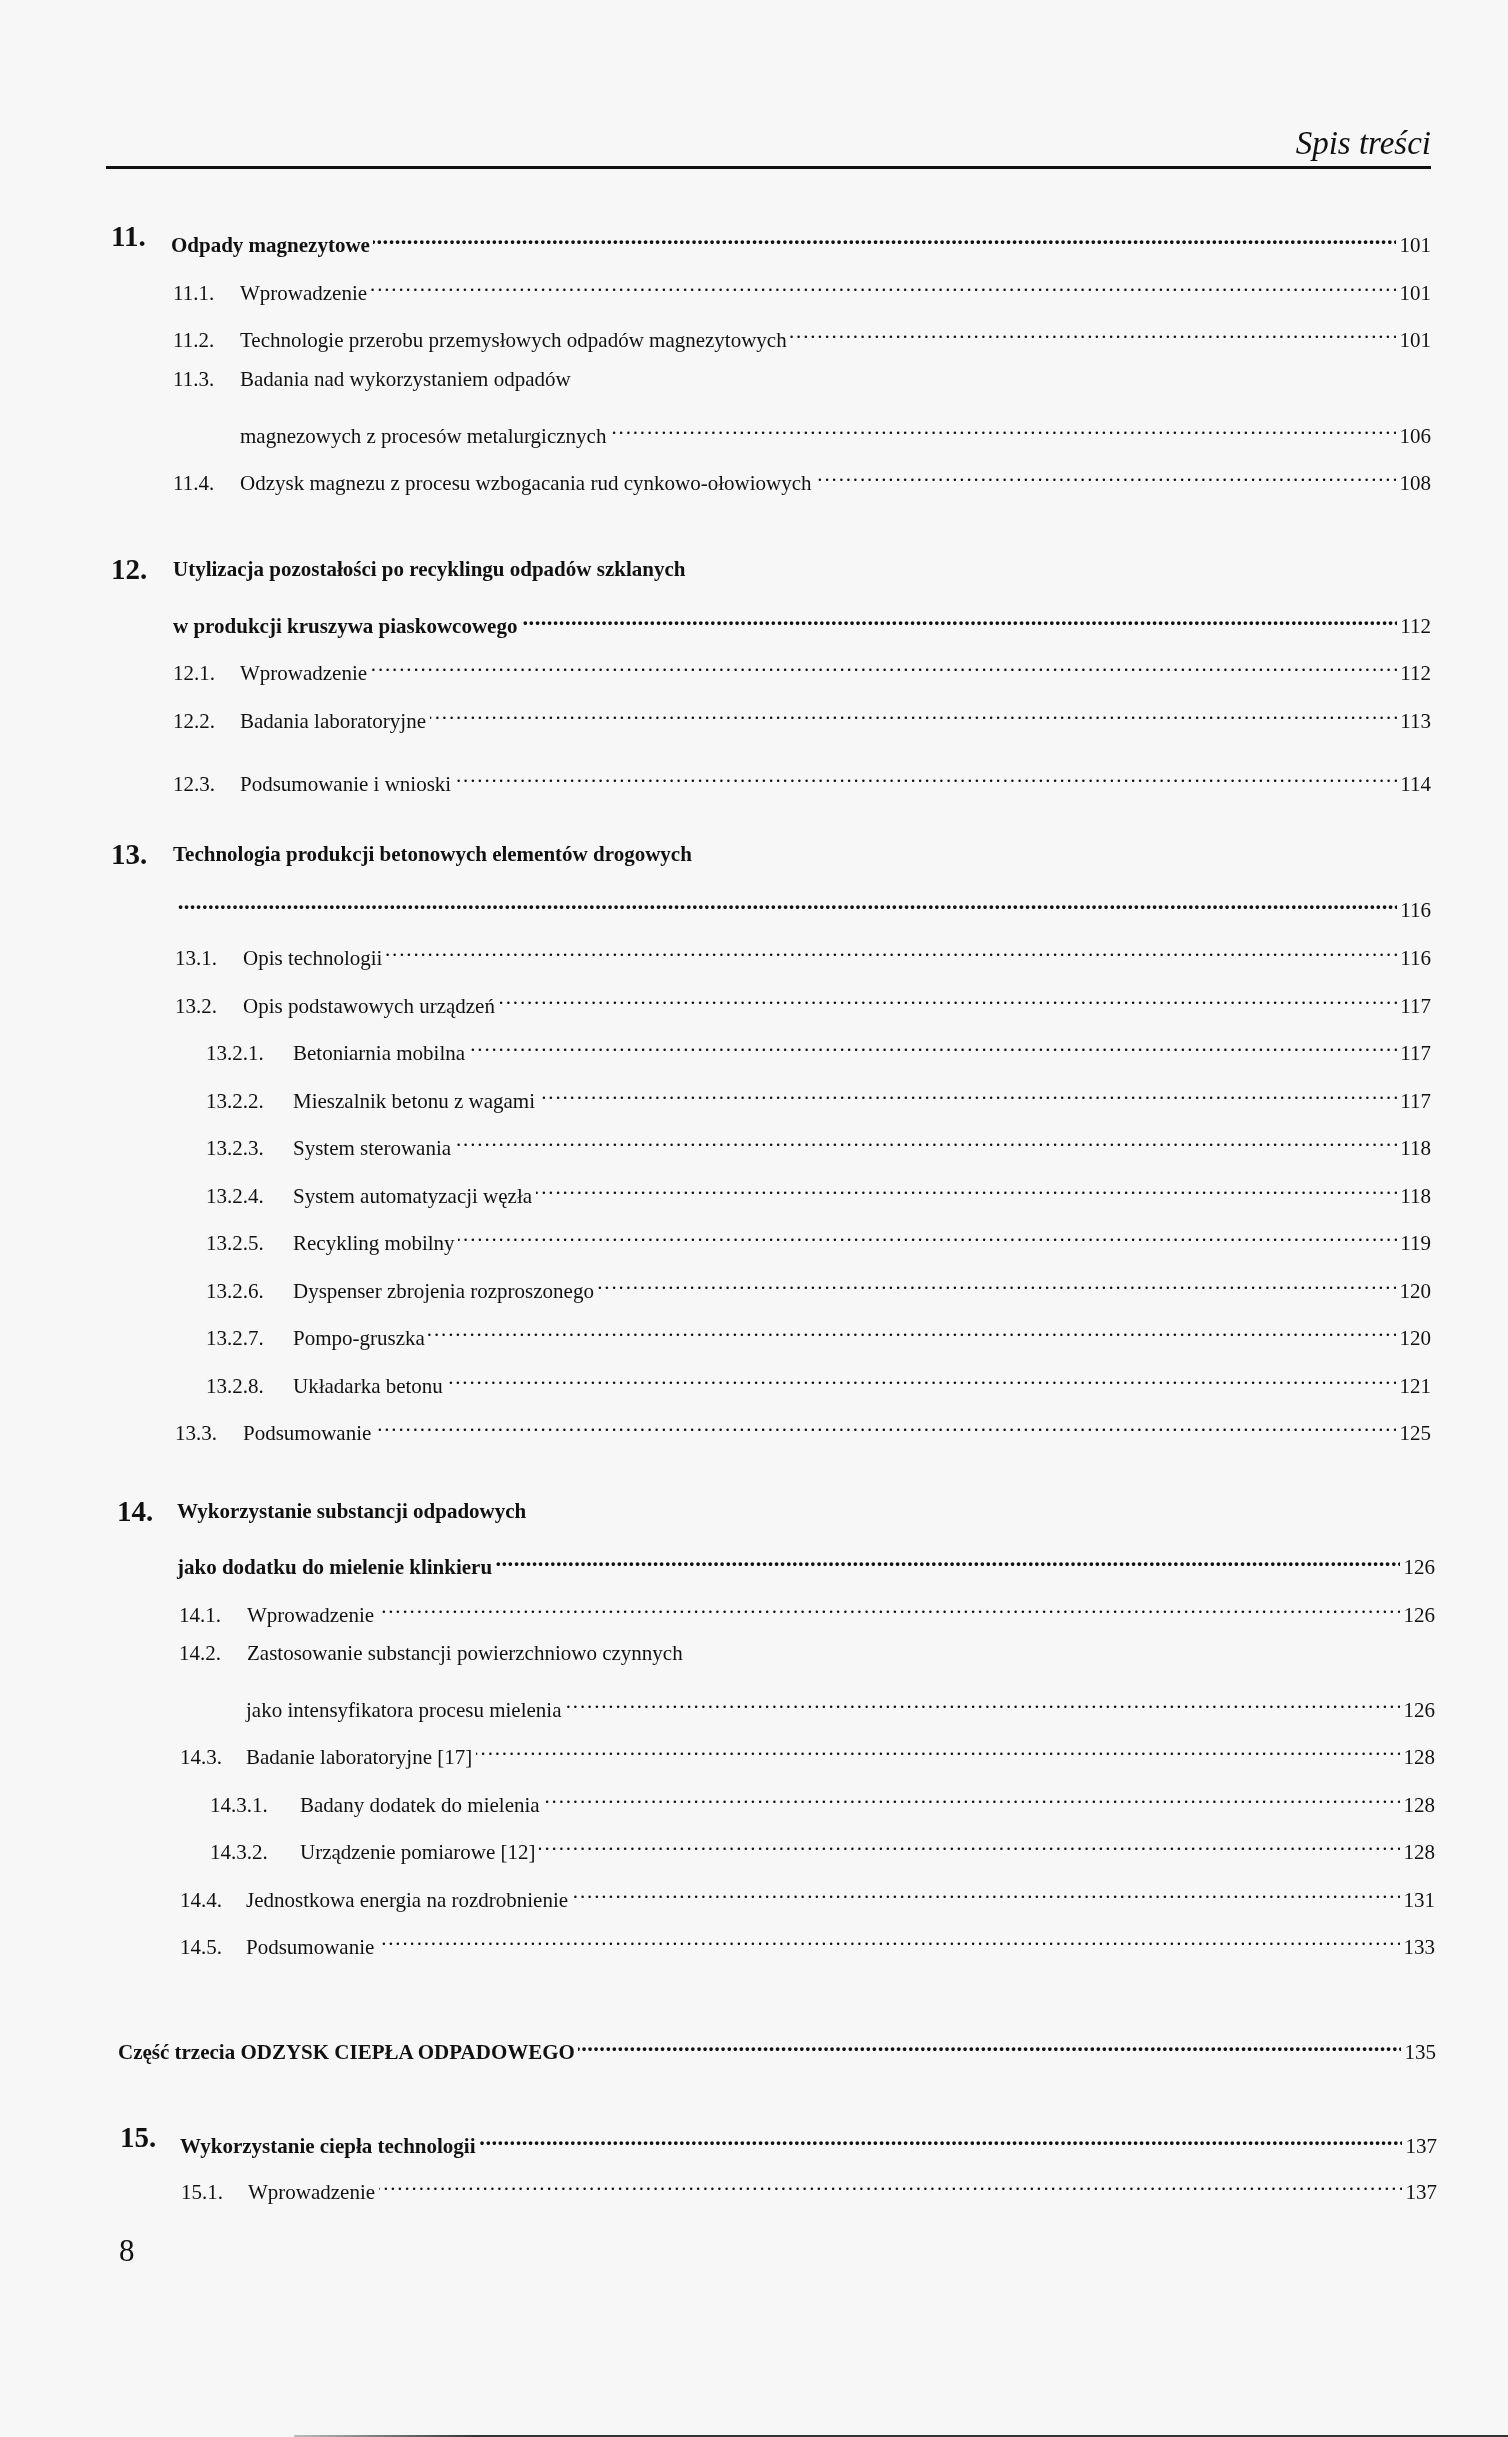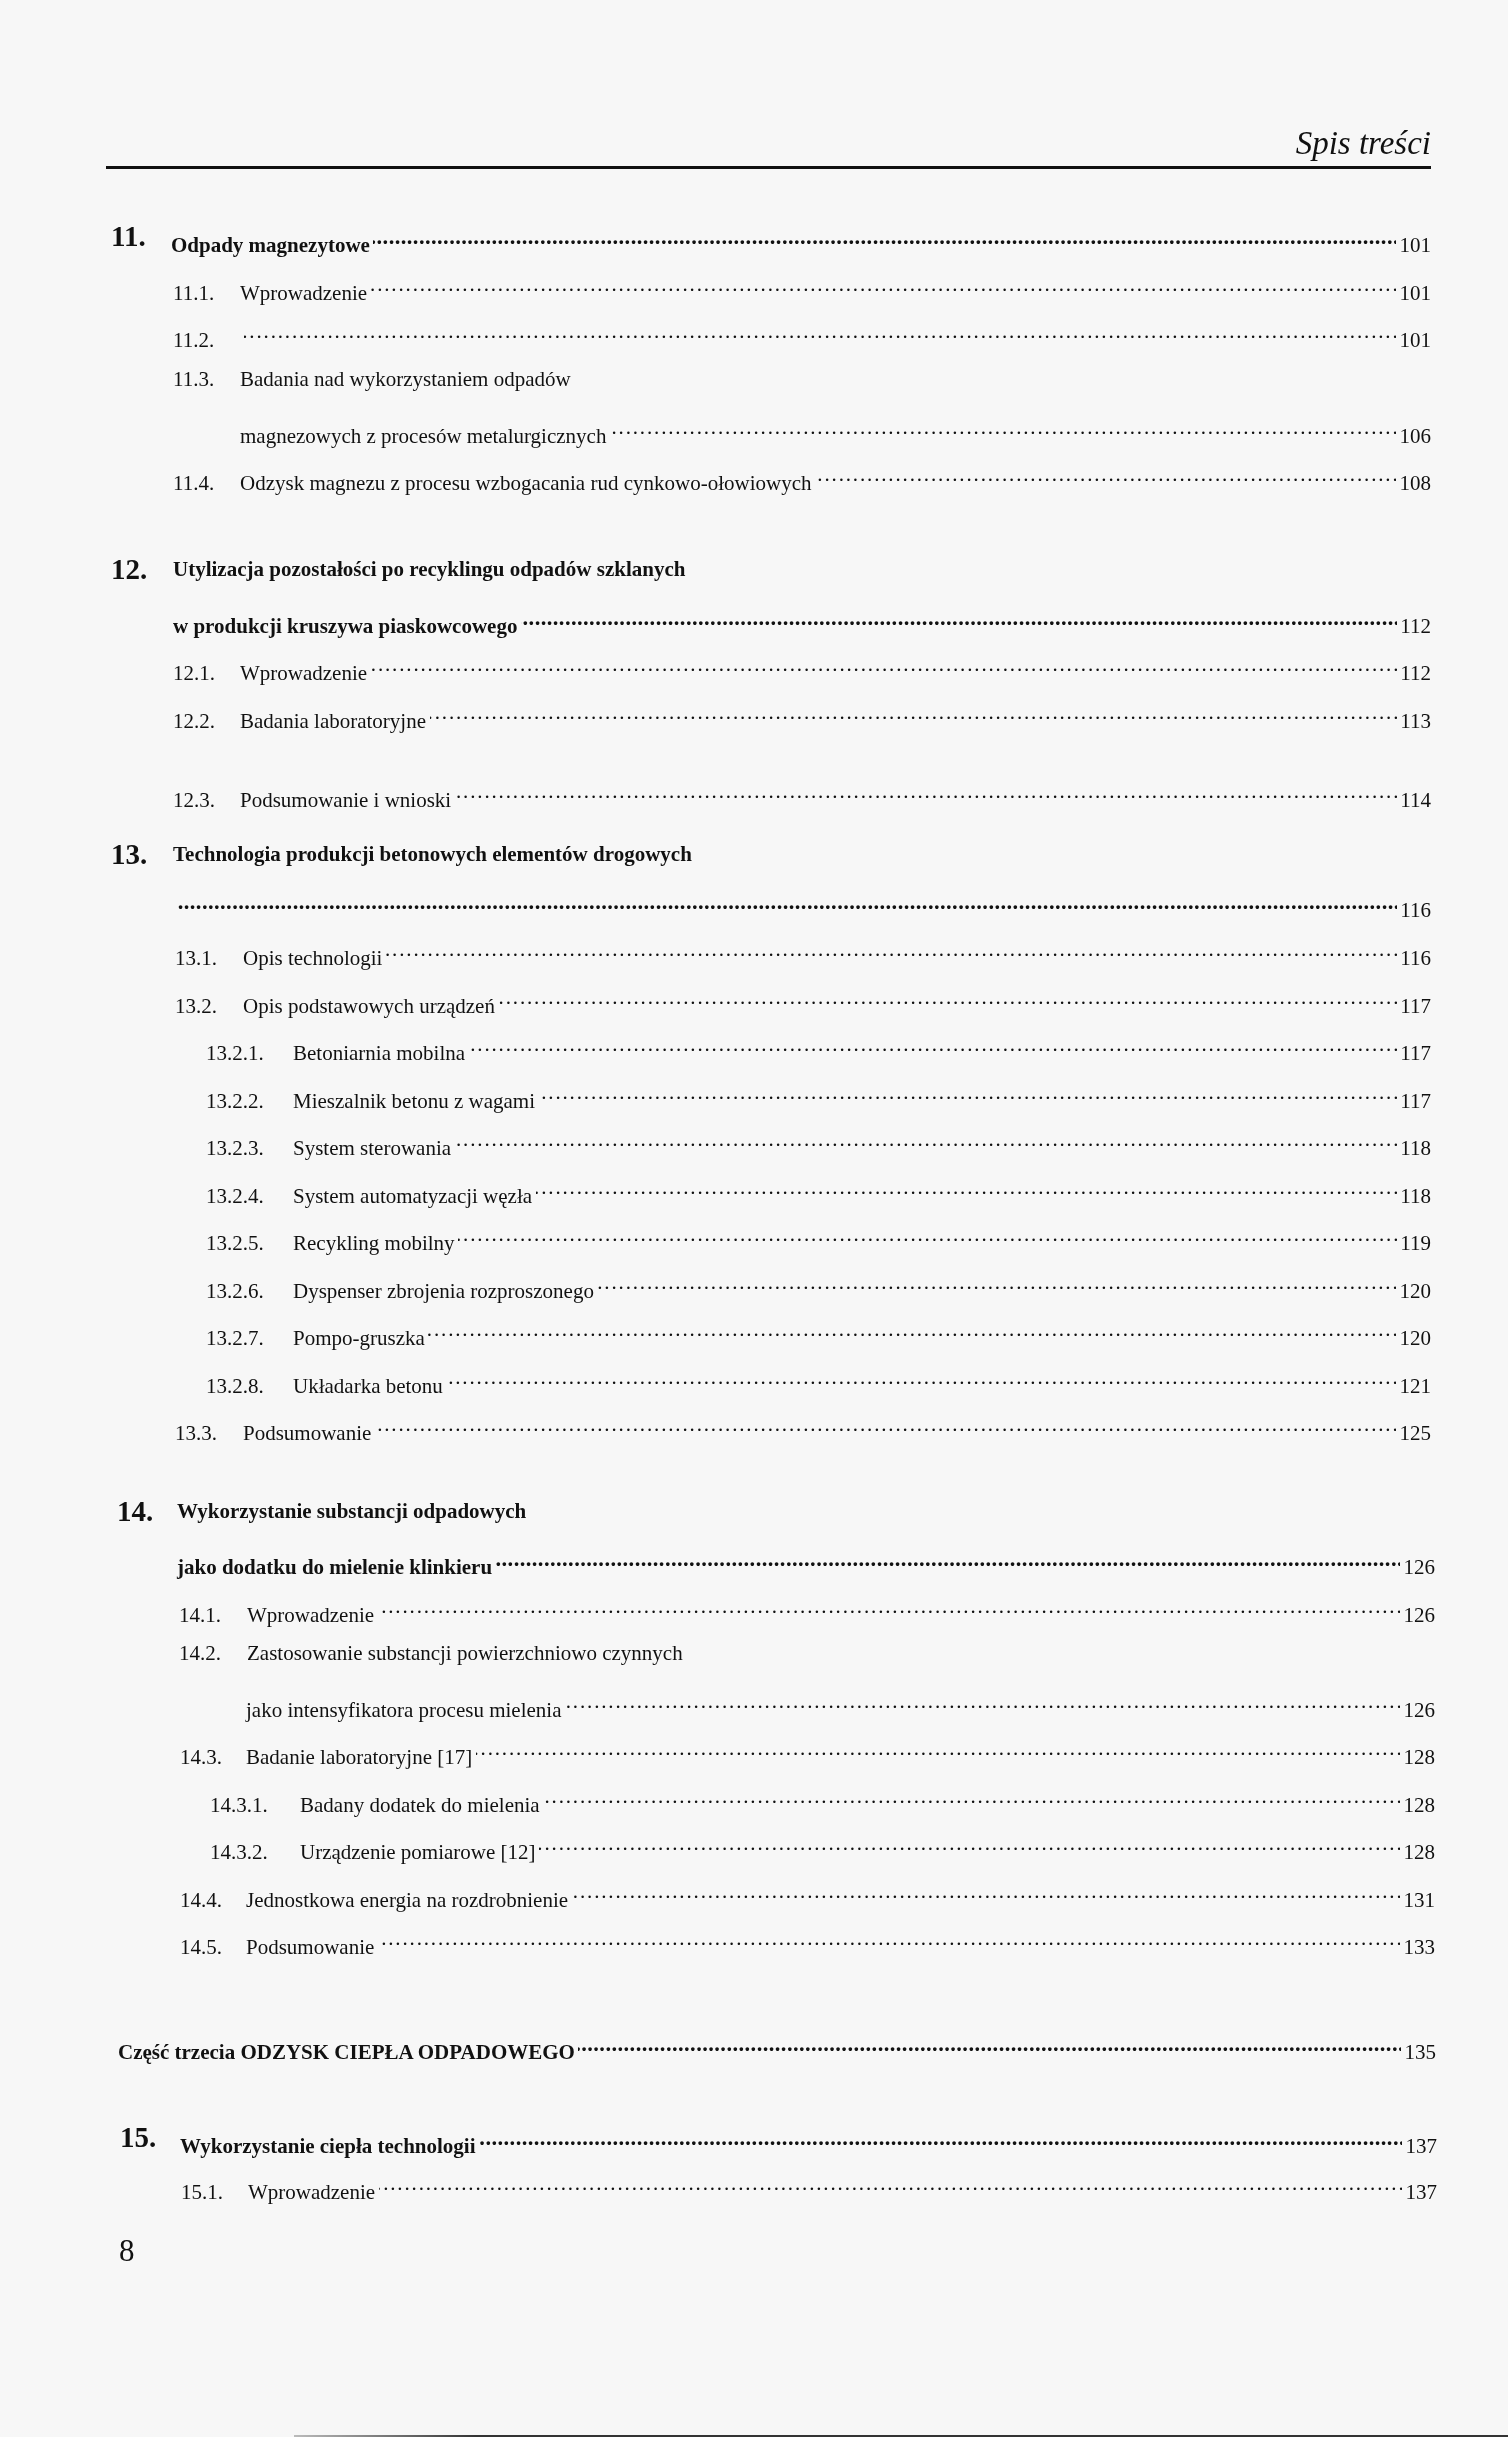--- a/index.html
+++ b/index.html
@@ -58,20 +58,21 @@
 
   <div class="row" style="left:173px;width:1258px;top:269px">
     <span class="label" style="width:67px">11.1.</span>
     <span class="label">Wprowadzenie</span>
     <span class="leader"></span>
     <span class="page">101</span>
   </div>
 
   <div class="row" style="left:173px;width:1258px;top:316px">
     <span class="label" style="width:67px">11.2.</span>
+    <span class="label">Technologie przerobu przemysłowych odpadów magnezytowych</span>
     <span class="leader"></span>
     <span class="page">101</span>
   </div>
 
   <div class="row" style="left:173px;width:1258px;top:364px">
     <span class="label" style="width:67px">11.3.</span>
     <span class="label">Badania nad wykorzystaniem odpadów</span>
   </div>
   <div class="row" style="left:240px;width:1191px;top:412px">
     <span class="label">magnezowych z procesów metalurgicznych</span>
@@ -103,21 +104,21 @@
     <span class="label">Wprowadzenie</span>
     <span class="leader"></span>
     <span class="page">112</span>
   </div>
   <div class="row" style="left:173px;width:1258px;top:697px">
     <span class="label" style="width:67px">12.2.</span>
     <span class="label">Badania laboratoryjne</span>
     <span class="leader"></span>
     <span class="page">113</span>
   </div>
-  <div class="row" style="left:173px;width:1258px;top:776px">
+  <div class="row" style="left:173px;width:1258px;top:760px">
     <span class="label" style="width:67px">12.3.</span>
     <span class="label">Podsumowanie i wnioski</span>
     <span class="leader"></span>
     <span class="page">114</span>
   </div>
 </div>
 
 <div>
   <span class="chap-num" style="left:111px;top:839px">13.</span>
   <div class="row bold" style="left:173px;width:1258px;top:839px">

